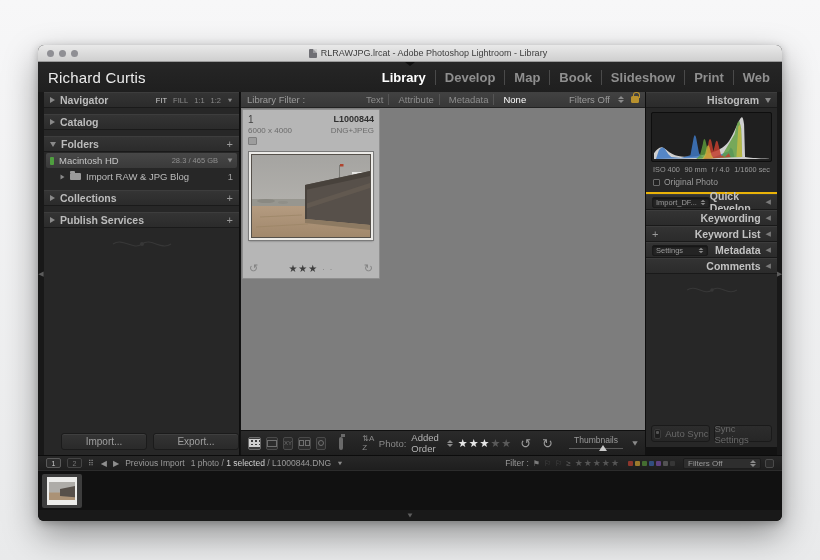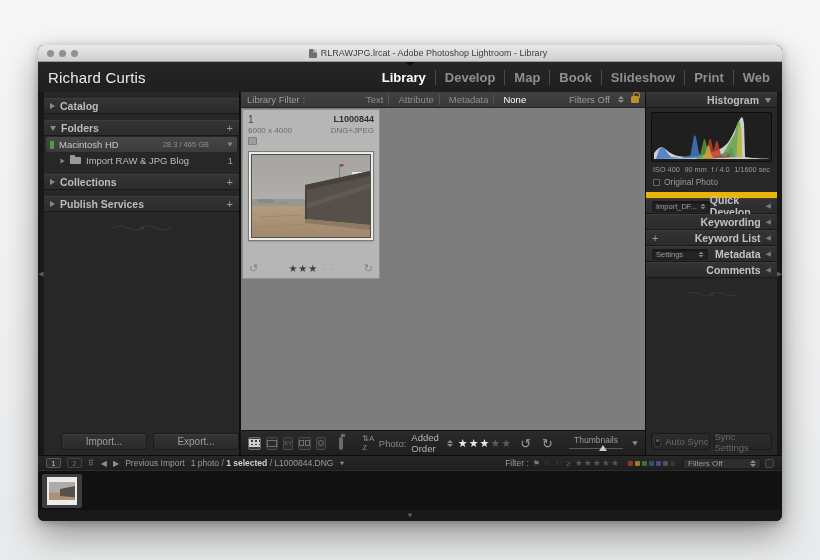--- a/index.html
+++ b/index.html
@@ -24,33 +24,33 @@
   .module:last-child { border-right:none; padding-right:2px; }
   .module.active { color:#fff; }
   .top-notch { position:absolute; left:50%; top:0; margin-left:-5px; width:0; height:0; border-left:5px solid transparent; border-right:5px solid transparent; border-top:4px solid #0d0d0d; }
 
   
   .main { position:absolute; left:0; top:47px; right:0; height:363px; background:#121212; }
   .edge { position:absolute; top:0; bottom:0; width:6px; background:#181818; color:#5c5c5c; font-size:7px; display:flex; align-items:center; justify-content:center; }
   .edge.left { left:0; } .edge.right { right:0; width:5px; }
 
   .lpanel { position:absolute; left:6px; top:0; bottom:0; width:196px; background:#272727; border-right:1px solid #0e0e0e; font-size:10px; color:#a9a9a9; }
-  .rpanel { position:absolute; left:607px; top:0; bottom:0; width:132px; background:#272727; border-left:1px solid #0e0e0e; font-size:10px; color:#a9a9a9; }
+  .rpanel { position:absolute; left:607px; top:0; bottom:8px; width:132px; background:#272727; border-left:1px solid #0e0e0e; font-size:10px; color:#a9a9a9; }
 
   .phead { position:relative; display:flex; align-items:center; gap:5px; height:16px; padding:0 6px; background:linear-gradient(#343434,#2b2b2b); border-top:1px solid #3d3d3d; border-bottom:1px solid #1a1a1a; color:#bcbcbc; font-weight:bold; font-size:10.5px; }
   .tri-r { width:0; height:0; border-top:3.5px solid transparent; border-bottom:3.5px solid transparent; border-left:5px solid #8a8a8a; display:inline-block; }
   .tri-d { width:0; height:0; border-left:3.5px solid transparent; border-right:3.5px solid transparent; border-top:5px solid #8a8a8a; display:inline-block; }
   .phead .plus { margin-left:auto; color:#9a9a9a; font-weight:normal; font-size:11px; }
   .zoomset { margin-left:auto; display:flex; gap:6px; font-size:7.5px; color:#8b8b8b; font-weight:normal; align-items:center; }
   .zoomset .zl.active { color:#cfcfcf; }
   .spacer6 { height:6px; }
 
   .volrow { display:flex; align-items:center; gap:5px; height:15px; margin:1px 2px; padding:0 4px; background:linear-gradient(#474747,#3a3a3a); border-radius:2px; color:#c6c6c6; font-size:9.5px; }
   .led { width:4px; height:8px; background:#4f9f3f; border-radius:1px; }
-  .volcap { margin-left:auto; font-size:7.5px; color:#8f8f8f; display:flex; gap:18px; align-items:center; }
+  .volcap { margin-left:auto; font-size:7.5px; color:#8f8f8f; display:flex; gap:9px; align-items:center; }
   .folderrow { display:flex; align-items:center; gap:5px; height:15px; padding:0 6px 0 16px; color:#bdbdbd; font-size:9.5px; }
   .folder-ico { width:11px; height:7px; background:#9a9a9a; border-radius:1px; position:relative; }
   .folder-ico:before { content:""; position:absolute; left:0; top:-2px; width:5px; height:2px; background:#9a9a9a; border-radius:1px 1px 0 0; }
   .fcount { margin-left:auto; color:#9f9f9f; }
 
   .flourish { display:flex; justify-content:center; padding:8px 0; opacity:.55; }
 
   .panel-btns { position:absolute; left:0; right:0; bottom:5px; display:flex; justify-content:center; gap:6px;padding-left:17px; }
   .pbtn { width:87px; height:17px; background:linear-gradient(#343434,#2a2a2a); border:1px solid #1b1b1b; border-radius:3px; color:#9f9f9f; font-size:10px; display:flex; align-items:center; justify-content:center; box-shadow:inset 0 1px 0 #3f3f3f; }
 
@@ -99,40 +99,40 @@
   .slider { position:relative; width:54px; height:7px; }
   .slider .track { position:absolute; left:0; right:0; top:3px; height:1px; background:#5a5a5a; }
   .slider .knob { position:absolute; left:30px; top:0; width:0; height:0; border-left:4px solid transparent; border-right:4px solid transparent; border-bottom:6px solid #c9c9c9; }
   .tb-dd { color:#8a8a8a; font-size:8px; margin-left:4px; }
 
   
   .histo-head { justify-content:flex-end; gap:6px; }
   .histobox { margin:4px 5px 2px; height:50px; background:#1f1f1f; border:1px solid #0e0e0e; border-radius:2px; padding:2px; }
   .histobox svg { width:100%; height:100%; display:block; }
   .exifrow { display:flex; justify-content:space-between; padding:1px 7px 0; font-size:7.3px; color:#9b9b9b; }
-  .origrow { display:flex; align-items:center; gap:4px; padding:3px 7px 5px; font-size:8.5px; color:#9b9b9b; border-bottom:6px solid #eab308; }
+  .origrow { display:flex; align-items:center; gap:4px; padding:3px 7px 5px; font-size:8.5px; color:#9b9b9b; border-bottom:2px solid #eab308; }
   .chk { width:7px; height:7px; border:1px solid #6a6a6a; border-radius:1px; background:#222; }
   .rrow { position:relative; display:flex; align-items:center; height:16px; padding:0 6px; background:linear-gradient(#333,#2b2b2b); border-top:1px solid #3c3c3c; border-bottom:1px solid #191919; }
   .rrow .rtitle { margin-left:auto; color:#c2c2c2; font-weight:bold; font-size:10.5px; }
   .collapse { margin-left:5px; color:#7a7a7a; font-size:7px; }
   .preset-dd { display:flex; align-items:center; height:11px; background:#242424; border:1px solid #1a1a1a; border-radius:2px; padding:0 3px; font-size:7.5px; color:#9a9a9a; box-shadow:inset 0 1px 2px rgba(0,0,0,.5); }
   .preset-dd .stepper { transform:scale(.8); }
   .rplus { color:#9a9a9a; font-size:11px; }
   .sync-btns { position:absolute; left:0; right:0; bottom:5px; display:flex; justify-content:center; gap:4px; padding:0 5px; }
   .sbtn { flex:1; height:17px; background:linear-gradient(#2d2d2d,#262626); border:1px solid #1a1a1a; border-radius:3px; color:#686868; font-size:9.5px; display:flex; align-items:center; justify-content:flex-end; gap:4px; }
   .toggle { width:7px; height:10px; background:#1d1d1d; border:1px solid #3a3a3a; border-radius:2px; position:relative; }
   .toggle:after { content:""; position:absolute; left:1px; top:1px; width:3px; height:3px; background:#555; border-radius:1px; }
 
   
   .fs-head { position:absolute; left:0; top:410px; right:0; height:15px; background:linear-gradient(#272727,#1e1e1e); border-top:1px solid #0c0c0c; display:flex; align-items:center; padding:0 8px; gap:6px; font-size:8.5px; color:#9a9a9a; }
   .winbox { width:15px; height:10px; border:1px solid #5a5a5a; border-radius:2px; background:#2e2e2e; color:#cfcfcf; font-size:7px; display:flex; align-items:center; justify-content:center; }
   .winbox.dim { color:#777; border-color:#444; background:#242424; }
   .fs-grid { color:#8f8f8f; font-size:8px; letter-spacing:1px; }
   .navarrow { color:#8f8f8f; font-size:8px; }
-  .fs-status b { color:#d0d0d0; font-weight:bold; }
+  .fs-status b { color:#d0d0d0; font-weight:normal; }
   .fs-right { margin-left:auto; display:flex; align-items:center; gap:4px; }
   .flag { font-size:8px; color:#7c7c7c; }
   .flag.dim { color:#4d4d4d; }
   .fs-stars { color:#565656; font-size:9px; letter-spacing:1px; }
   .cdots { display:flex; gap:2px; margin:0 4px; }
   .cdots i { width:5px; height:5px; border-radius:1px; display:block; opacity:.85; }
   .fs-dd { display:flex; align-items:center; height:11px; width:78px; background:#2e2e2e; border:1px solid #1c1c1c; border-radius:2px; padding:0 4px; font-size:8px; color:#9a9a9a; justify-content:space-between; }
   .fs-switch { width:9px; height:9px; border:1px solid #4a4a4a; border-radius:2px; background:#2a2a2a; }
 
   .filmstrip { position:absolute; left:0; top:425px; right:0; height:40px; background:#111; border-top:1px solid #2c2c2c; }
@@ -172,20 +172,31 @@
       <span class="module">Print</span>
       <span class="module">Web</span>
     </div>
   </div>
 
   <div class="main">
     <div class="edge left">◀</div>
     <div class="edge right">▶</div>
 
     <div class="lpanel">
+      <div class="phead">
+        <span class="tri-r"></span>
+        <span>Navigator</span>
+        <span class="zoomset">
+          <span class="zl active">FIT</span>
+          <span class="zl">FILL</span>
+          <span class="zl">1:1</span>
+          <span class="zl">1:2</span>
+          <span class="tri-d" style="transform:scale(.7)"></span>
+        </span>
+      </div>
       <div class="spacer6"></div>
       <div class="phead">
         <span class="tri-r"></span>
         <span>Catalog</span>
       </div>
       <div class="spacer6"></div>
       <div class="phead">
         <span class="tri-d"></span>
         <span>Folders</span>
         <span class="plus">+</span>

